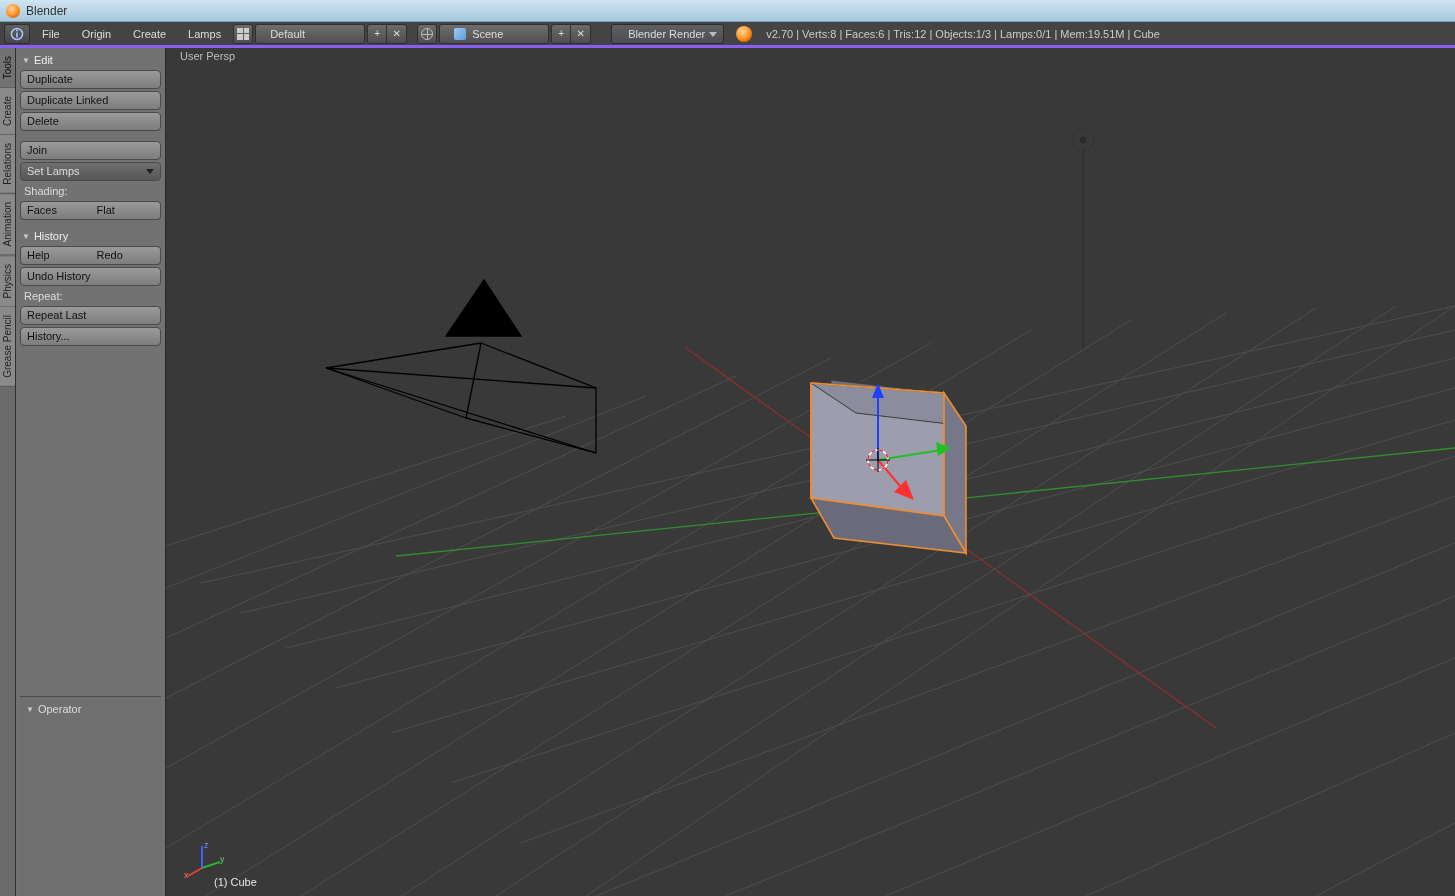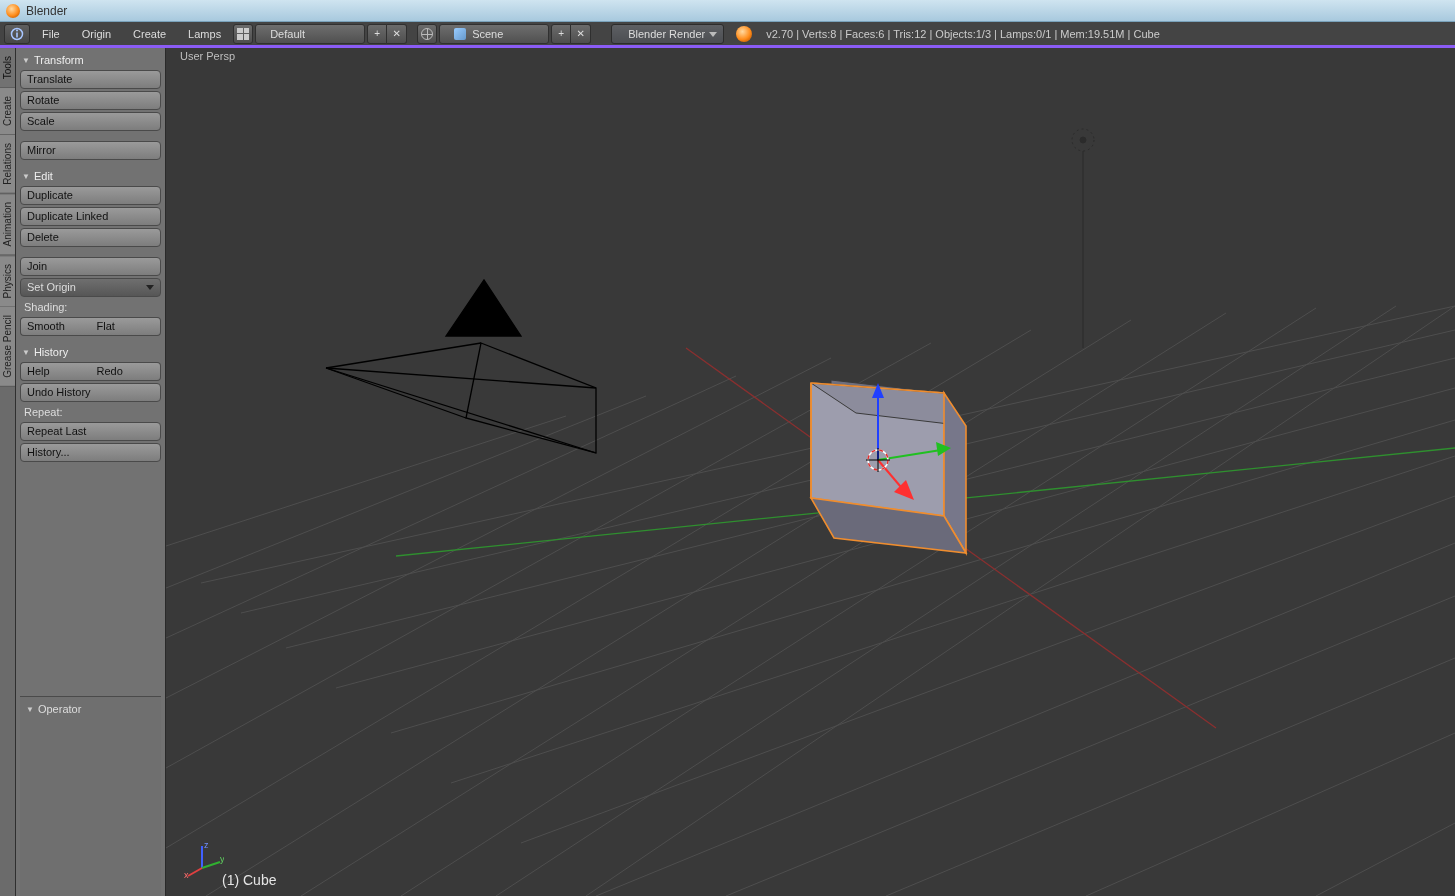--- a/index.html
+++ b/index.html
@@ -61,21 +61,21 @@
   .dropdown-t::after{ content:""; position:absolute; right:6px; top:6px; width:0;height:0;border-left:4px solid transparent;border-right:4px solid transparent;border-top:5px solid #222;}
   .gap{ height:8px; }
 
   .operator-panel{ margin-top:auto; background:#6f6f6f; border-top:1px solid #4a4a4a; padding:4px; height:200px;}
   .operator-panel .panel-header{ color:#ddd;}
 
   
   .viewport { position:relative; flex:1; background:#393939; overflow:hidden;}
   .viewport .overlay-text{ position:absolute; left:14px; top:2px; font-size:11px; color:#bfbfbf;}
   .viewport .axis-mini{ position:absolute; left:18px; bottom:18px; }
-  .viewport .obj-label{ position:absolute; left:56px; bottom:8px; color:#e5e5e5; font-size:14px;}
+  .viewport .obj-label{ position:absolute; left:48px; bottom:8px; color:#e5e5e5; font-size:11px;}
 
   svg { display:block; }
 
   
   .grid-icon{ width:12px;height:12px; display:grid; grid-template-columns:1fr 1fr; grid-template-rows:1fr 1fr; gap:1px;}
   .grid-icon span{ background:#ccc;}
   .globe-icon{ width:12px;height:12px;border-radius:50%;border:1px solid #bbb;position:relative;}
   .globe-icon::before{content:"";position:absolute;left:5px;top:0;width:1px;height:100%;background:#bbb;}
   .globe-icon::after{content:"";position:absolute;top:5px;left:0;height:1px;width:100%;background:#bbb;}
   .scene-icon{ width:12px;height:12px;background:linear-gradient(135deg,#9cf,#69c);border-radius:2px;}
@@ -146,44 +146,34 @@
   <div class="vtabs">
     <div class="vtab active">Tools</div>
     <div class="vtab">Create</div>
     <div class="vtab">Relations</div>
     <div class="vtab">Animation</div>
     <div class="vtab">Physics</div>
     <div class="vtab">Grease Pencil</div>
   </div>
 
   <div class="toolshelf">
-    <div class="panel">
-      <div class="panel-header">
-          <span>Transform</span>
-        </div>
-      <button class="tbtn">Translate</button>
-      <button class="tbtn">Rotate</button>
-      <button class="tbtn">Scale</button>
-      <div class="gap"></div>
-      <button class="tbtn">Mirror</button>
-    </div>
 
     <div class="panel">
       <div class="panel-header">
           <span>Edit</span>
         </div>
       <button class="tbtn">Duplicate</button>
       <button class="tbtn">Duplicate Linked</button>
       <button class="tbtn">Delete</button>
       <div class="gap"></div>
       <button class="tbtn">Join</button>
-      <button class="tbtn dark dropdown-t">Set Origin</button>
+      <button class="tbtn dark dropdown-t">Set Lamps</button>
       <div class="section-label">Shading:</div>
       <div class="tbtn-row">
-        <button class="tbtn" style="width:50%">Smooth</button>
+        <button class="tbtn" style="width:50%">Faces</button>
         <button class="tbtn" style="width:50%">Flat</button>
       </div>
     </div>
 
     <div class="panel">
       <div class="panel-header">
           <span>History</span>
         </div>
       <div class="tbtn-row">
         <button class="tbtn" style="width:50%">Help</button>

